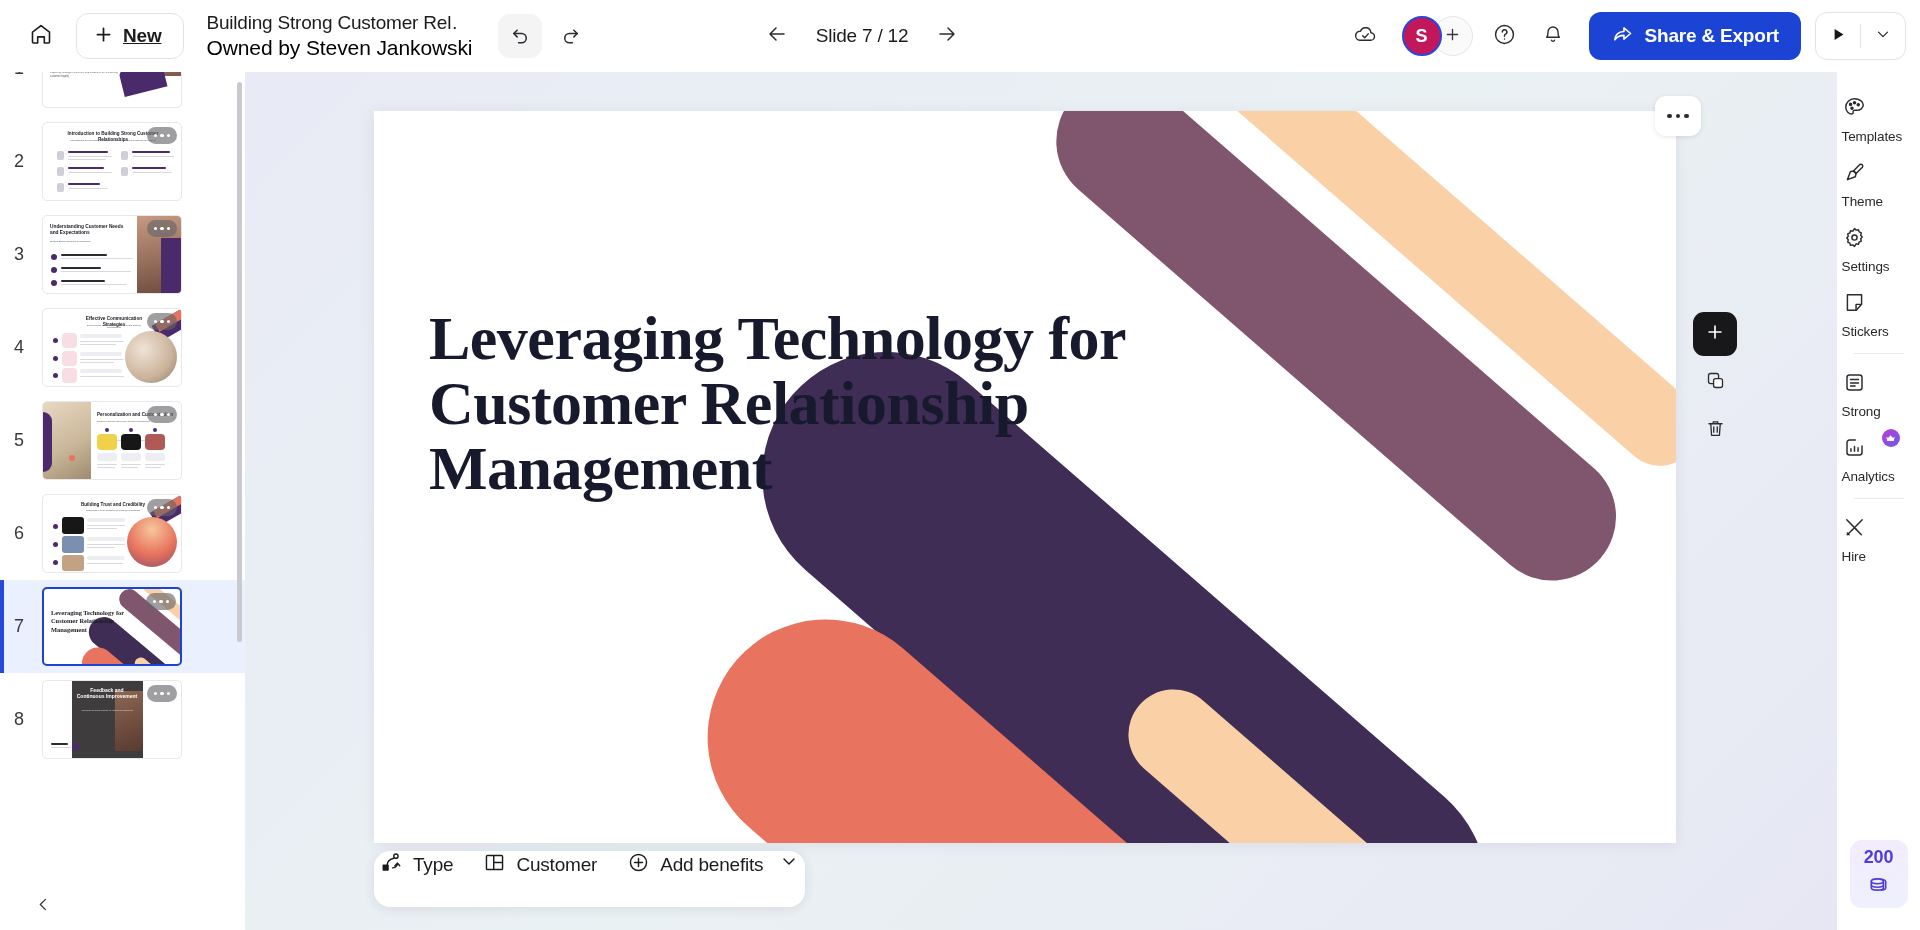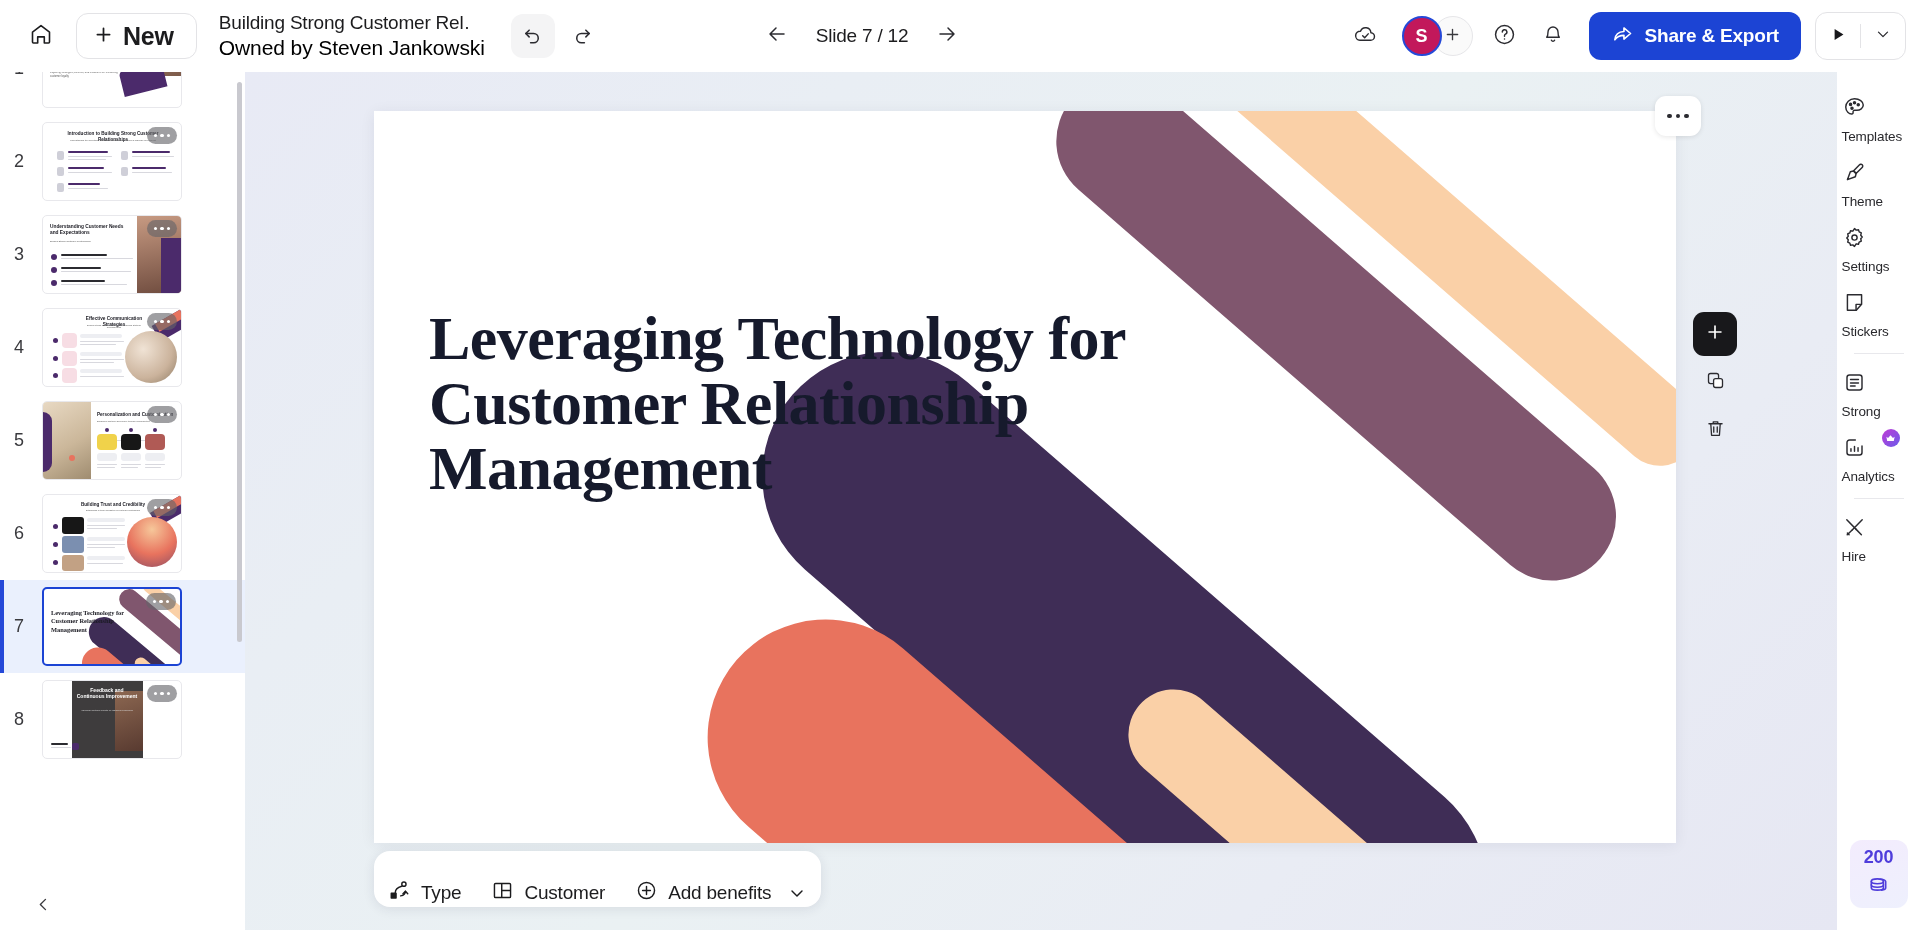--- a/index.html
+++ b/index.html
@@ -24,21 +24,21 @@
     display: flex; align-items: center; justify-content: center;
     border-radius: 10px; cursor: pointer;
   }
   .new-btn {
     margin-left: 12px;
     height: 46px; padding: 0 22px 0 16px;
     border: 1px solid #e3e3e6; border-radius: 12px;
     background: #fff; display: flex; align-items: center; gap: 9px;
     cursor: pointer;
   }
-  .new-btn .lbl { font-size: 25px; font-weight: 700; letter-spacing: -0.2px; }
+  .new-btn .lbl { font-size: 19px; font-weight: 700; letter-spacing: -0.2px; text-decoration: underline; }
   .doc-meta { margin-left: 22px; display: flex; flex-direction: column; justify-content: center; }
   .doc-title { font-size: 19px; font-weight: 400; color: #1c1c1e; letter-spacing: -0.2px;
                max-width: 250px; white-space: nowrap; overflow: hidden; }
   .doc-owner { font-size: 21px; color: #000000; margin-top: 2px; letter-spacing: -0.1px; }
 
   .undo-redo { margin-left: 26px; display: flex; align-items: center; gap: 6px; }
   .icon-btn {
     width: 44px; height: 44px; border-radius: 12px;
     display: flex; align-items: center; justify-content: center;
     cursor: pointer; background: transparent; border: none;
@@ -172,21 +172,21 @@
     width: 46px; height: 40px; border-radius: 11px; background: #fff;
     display: flex; align-items: center; justify-content: center; gap: 4px;
     box-shadow: 0 1px 5px rgba(0,0,0,0.10); cursor: pointer; z-index: 15;
   }
   .slide-more i { width: 4.4px; height: 4.4px; border-radius: 50%; background: #2b2b30; display:block; }
 
   
   .bottom-toolbar {
     position: absolute; left: 374px; bottom: 23px;
     height: 56px; background: #fff; border-radius: 16px;
-    display: flex; align-items: flex-end; padding: 0 14px; gap: 30px;
+    display: flex; align-items: flex-start; padding: 0 6px; gap: 30px;
     box-shadow: 0 2px 12px rgba(40,40,70,0.10); z-index: 30;
   }
   .tb-item { display: flex; align-items: center; gap: 10px; cursor: pointer;
              font-size: 19px; letter-spacing: -0.2px; color: #1c1c1e; }
   .tb-caret { display:flex; align-items:center; cursor:pointer; margin-left:-14px; }
 
   .remix-btn {
     position: absolute; left: 1502px; bottom: 21px;
     height: 56px; padding: 0 36px; border-radius: 14px;
     background: linear-gradient(90deg,#b632d4 0%,#7a46d8 50%,#2b6ae0 100%);

